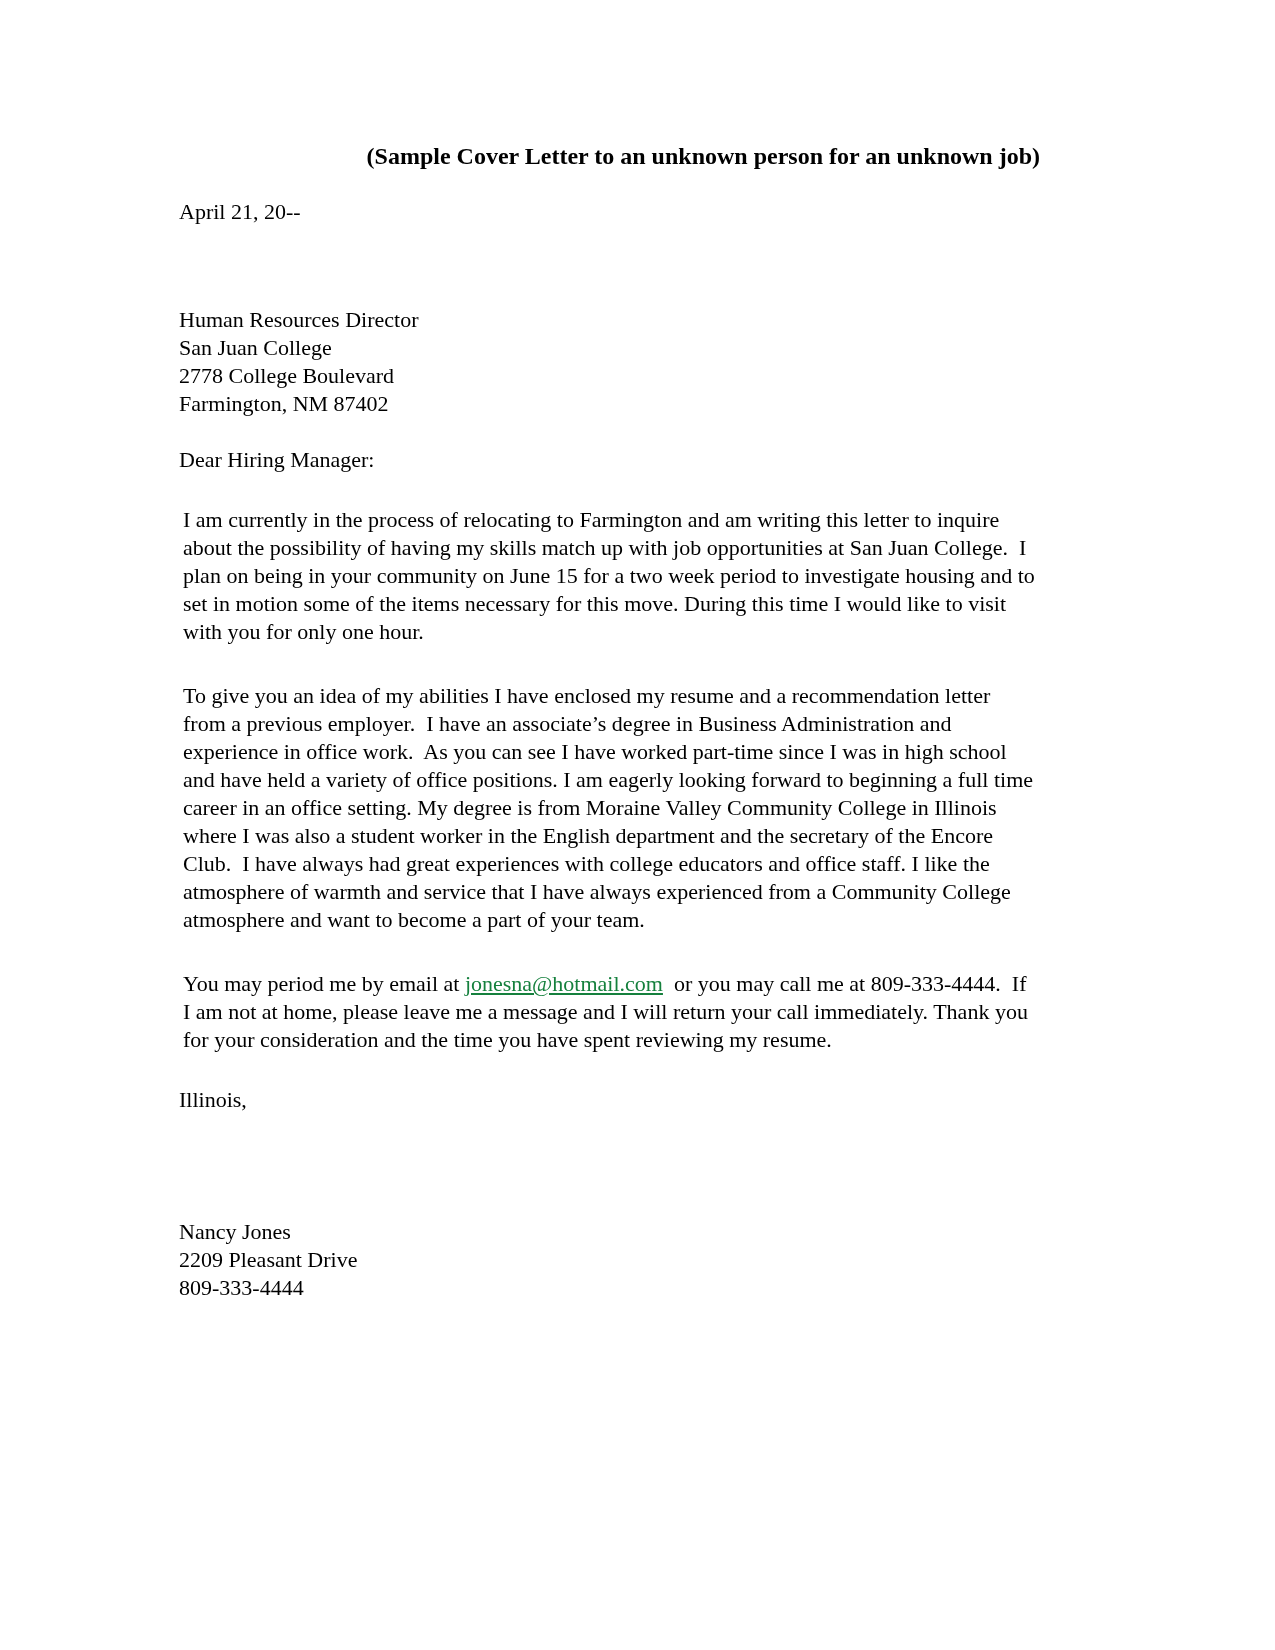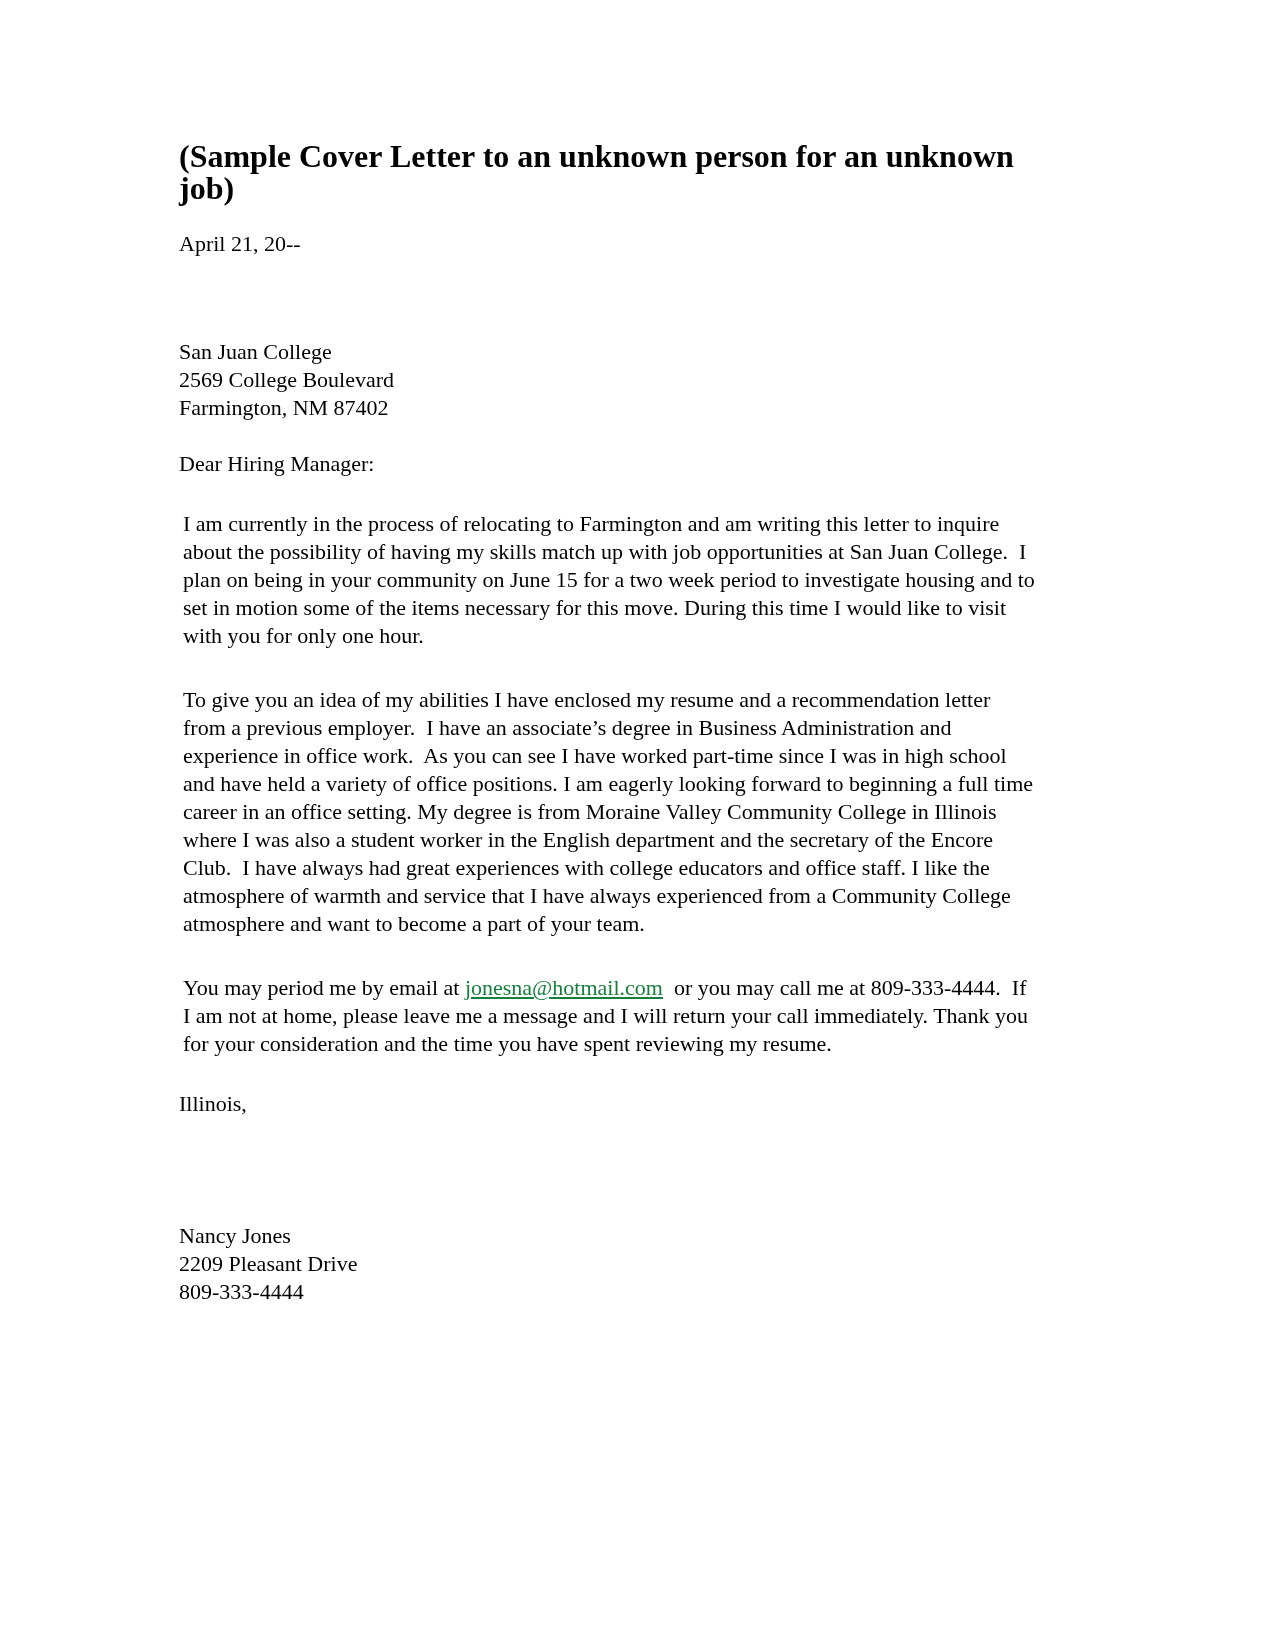--- a/index.html
+++ b/index.html
@@ -18,23 +18,23 @@
     position: absolute;
     left: 179px;
     top: 140px;
     width: 861px;
     font-family: "Liberation Serif", "DejaVu Serif", serif;
     font-size: 22px;
     line-height: 28px;
     color: #000000;
   }
   .doc-title {
-    text-align: left;
+    text-align: right;
     font-weight: bold;
-    font-size: 32px;
+    font-size: 24px;
     line-height: 32px;
     white-space: pre-wrap;
   }
   .line {
     white-space: pre-wrap;
   }
   .para {
     margin: 4px;
     white-space: pre-wrap;
   }
@@ -57,22 +57,23 @@
 
     <div class="doc-title">(Sample Cover Letter to an unknown person for an unknown job)</div>
 
     <div class="gap-1"></div>
 
     <div class="line">April 21, 20--</div>
 
     <div class="gap-date-address"></div>
 
     <div>
+      <div class="line">Human Resources Director</div>
       <div class="line">San Juan College</div>
-      <div class="line">2569 College Boulevard</div>
+      <div class="line">2778 College Boulevard</div>
       <div class="line">Farmington, NM 87402</div>
     </div>
 
     <div class="gap-para"></div>
 
     <div class="line">Dear Hiring Manager:</div>
 
     <div class="gap-para"></div>
 
     <p class="para">I am currently in the process of relocating to Farmington and am writing this letter to inquire about the possibility of having my skills match up with job opportunities at San Juan College.  I plan on being in your community on June 15 for a two week period to investigate housing and to set in motion some of the items necessary for this move. During this time I would like to visit with you for only one hour.</p>

